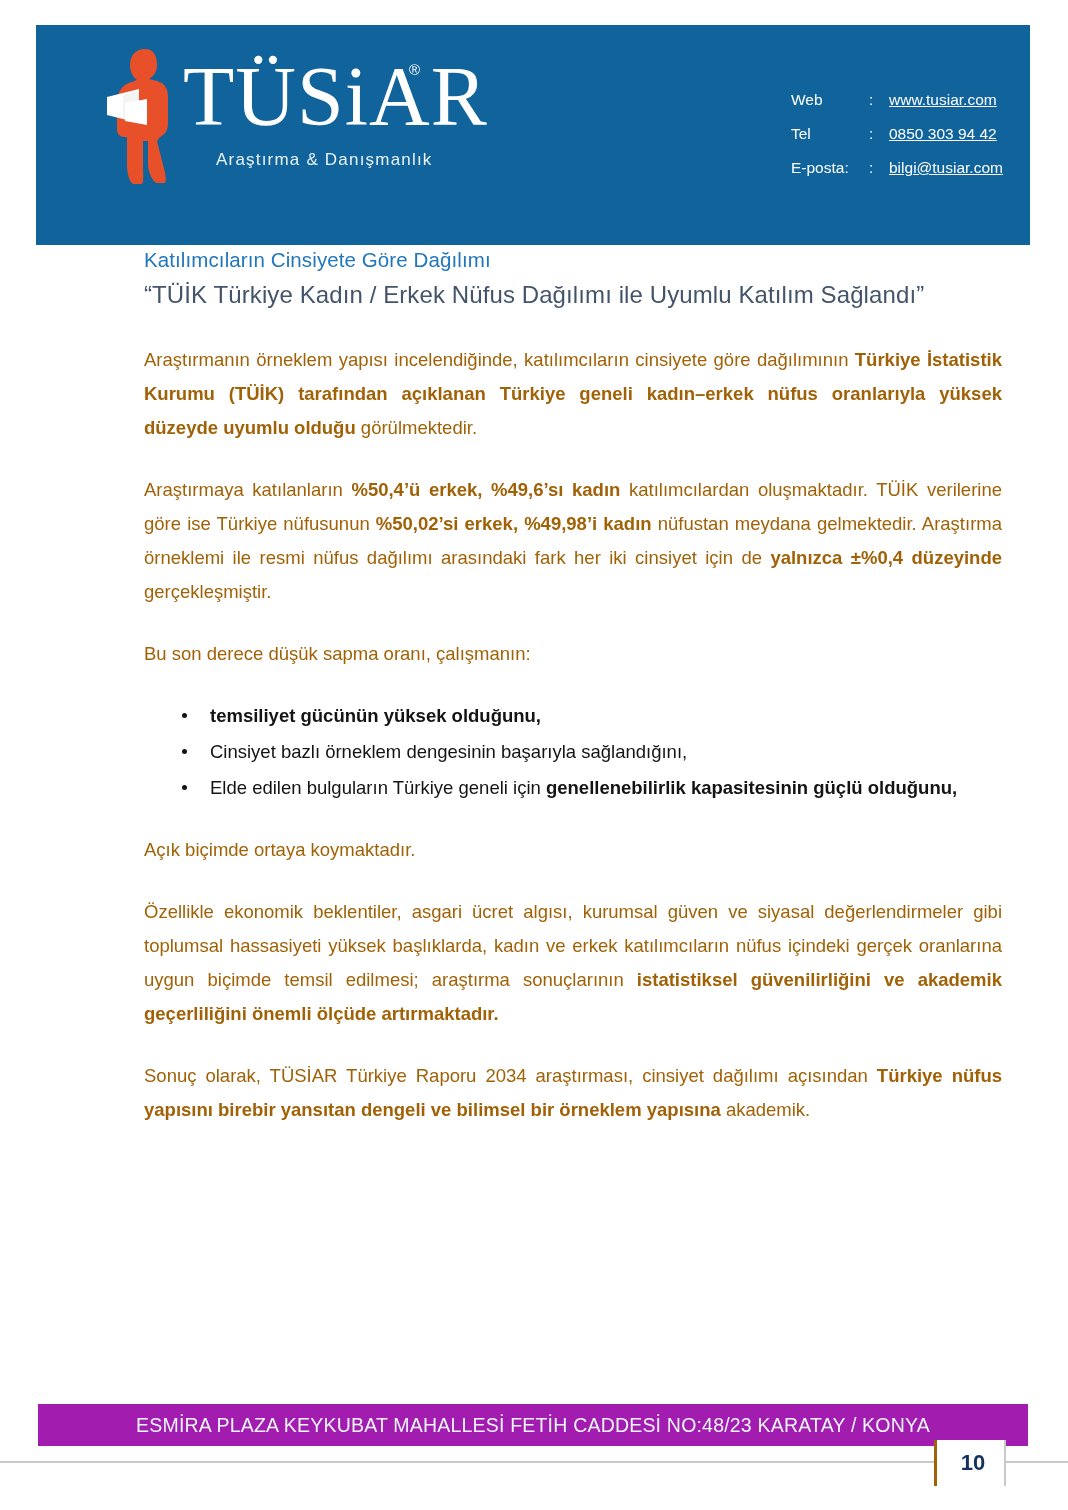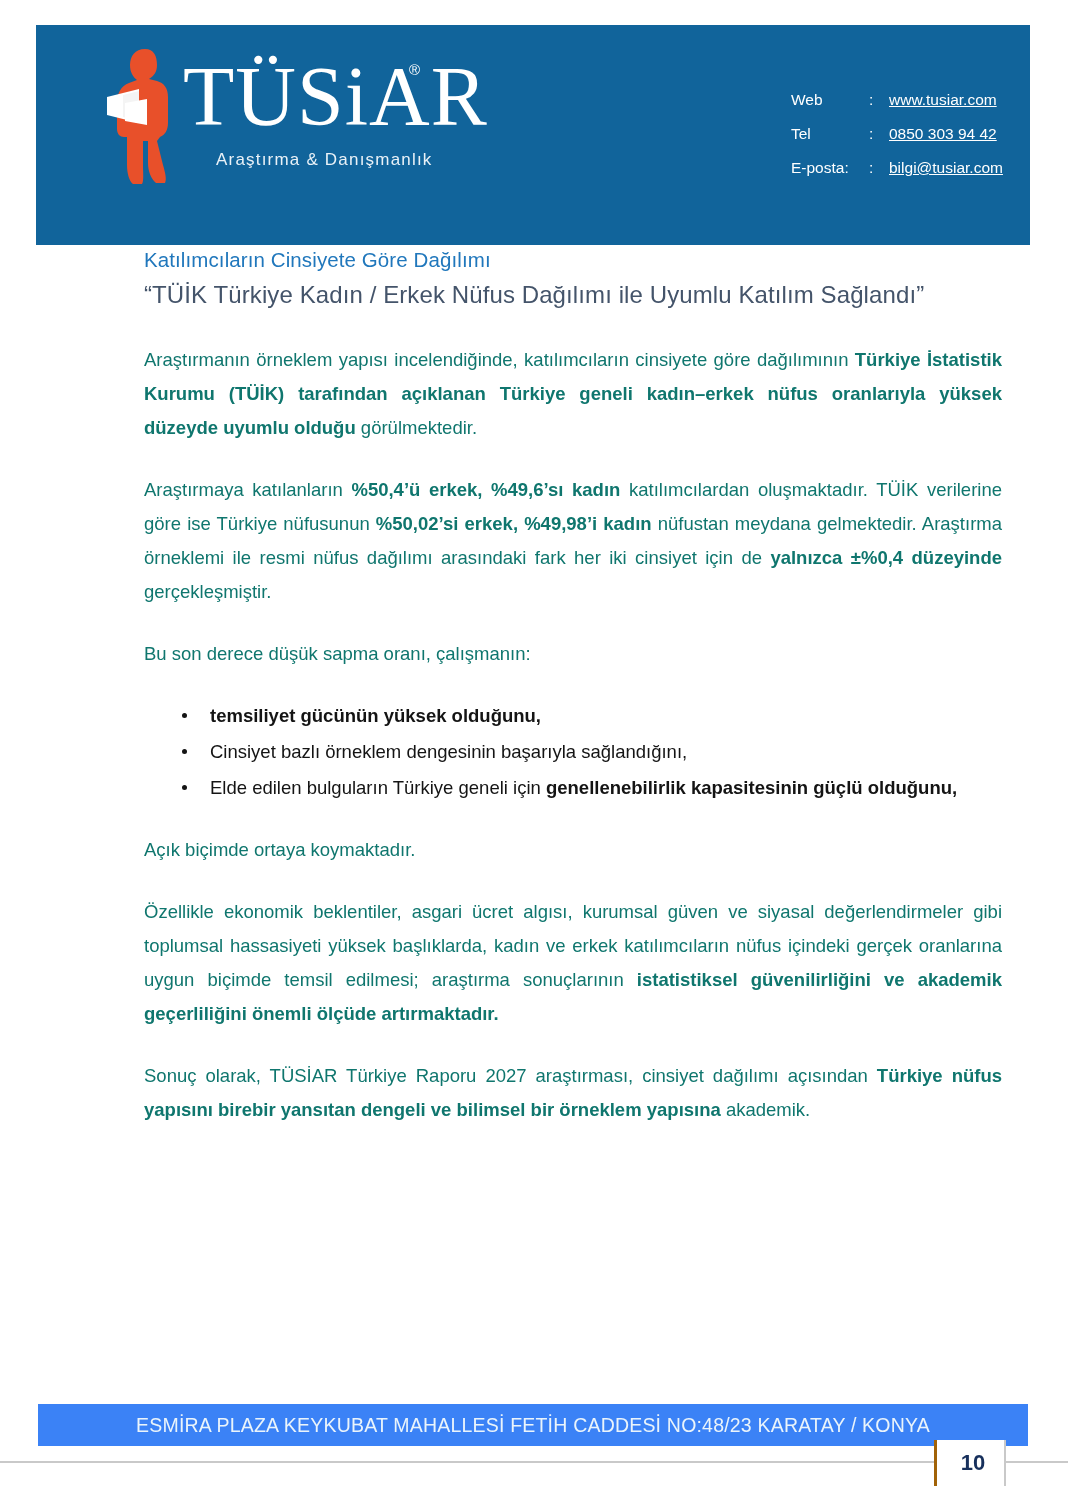--- a/index.html
+++ b/index.html
@@ -109,21 +109,21 @@
     font-size: 24px;
     font-weight: normal;
     margin: 0 0 34px 0;
     letter-spacing: 0.1px;
   }
   p.para {
     margin: 0 0 28px 0;
     font-size: 18.5px;
     line-height: 34px;
     text-align: justify;
-    color: #0f766e;
+    color: #a16207;
   }
   p.para:last-child { margin-bottom: 0; }
   .b { font-weight: bold; }
 
   ul.bullets {
     margin: 0 0 28px 0;
     padding: 0;
     list-style: none;
   }
   ul.bullets li {
@@ -145,21 +145,21 @@
     background: #141414;
   }
 
   
   .footer-bar {
     position: absolute;
     left: 38px;
     top: 1404px;
     width: 990px;
     height: 42px;
-    background: #3b82f6;
+    background: #a21caf;
   }
   .footer-text {
     position: absolute;
     left: 0;
     top: 0;
     width: 100%;
     height: 42px;
     line-height: 42px;
     text-align: center;
     color: #EAF4FB;
@@ -256,21 +256,21 @@
     </li>
     <li>
       <span class="dot"></span><span>Elde edilen bulguların Türkiye geneli için </span><span class="b">genellenebilirlik kapasitesinin güçlü olduğunu,</span>
     </li>
   </ul>
 
   <p class="para">Açık biçimde ortaya koymaktadır.</p>
 
   <p class="para"><span>Özellikle ekonomik beklentiler, asgari ücret algısı, kurumsal güven ve siyasal değerlendirmeler gibi toplumsal hassasiyeti yüksek başlıklarda, kadın ve erkek katılımcıların nüfus içindeki gerçek oranlarına uygun biçimde temsil edilmesi; araştırma sonuçlarının </span><span class="b">istatistiksel güvenilirliğini ve akademik geçerliliğini önemli ölçüde artırmaktadır.</span></p>
 
-  <p class="para"><span>Sonuç olarak, TÜSİAR Türkiye Raporu 2027 araştırması, cinsiyet dağılımı açısından </span><span class="b">Türkiye nüfus yapısını birebir yansıtan dengeli ve bilimsel bir örneklem yapısına</span><span> akademik.</span></p>
+  <p class="para"><span>Sonuç olarak, TÜSİAR Türkiye Raporu 2034 araştırması, cinsiyet dağılımı açısından </span><span class="b">Türkiye nüfus yapısını birebir yansıtan dengeli ve bilimsel bir örneklem yapısına</span><span> akademik.</span></p>
 
 </div>
 
 <div class="footer-bar">
   <div class="footer-text">ESMİRA PLAZA KEYKUBAT MAHALLESİ FETİH CADDESİ NO:48/23 KARATAY / KONYA</div>
 </div>
 <div class="footer-rule"></div>
 <div class="page-number-box">
   <div class="page-number-text">10</div>
 </div>

